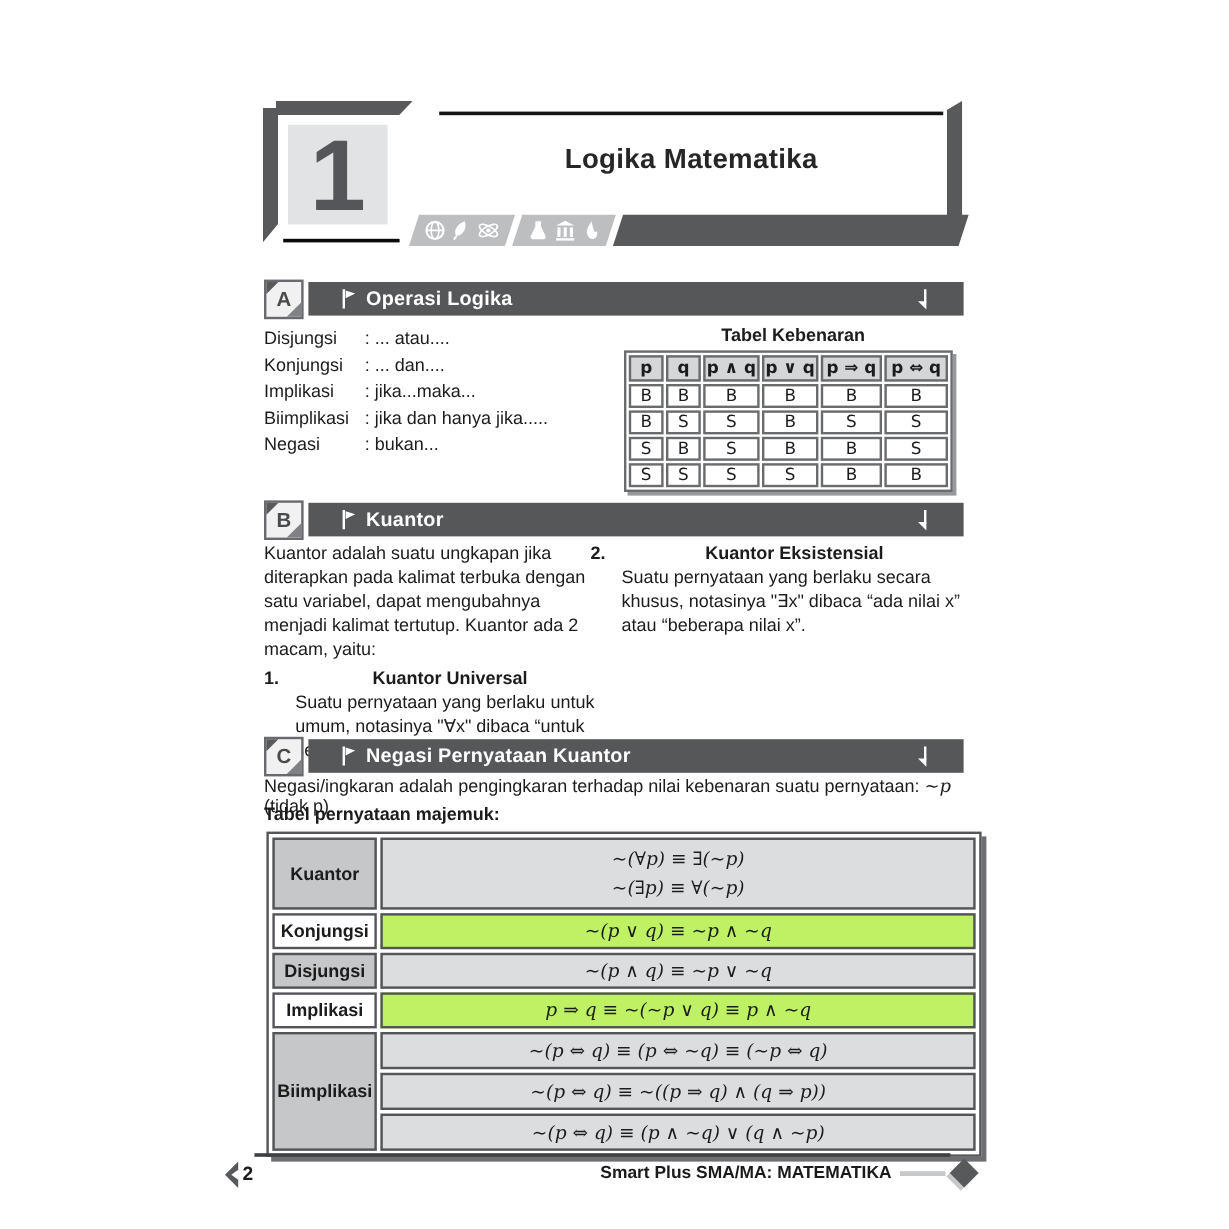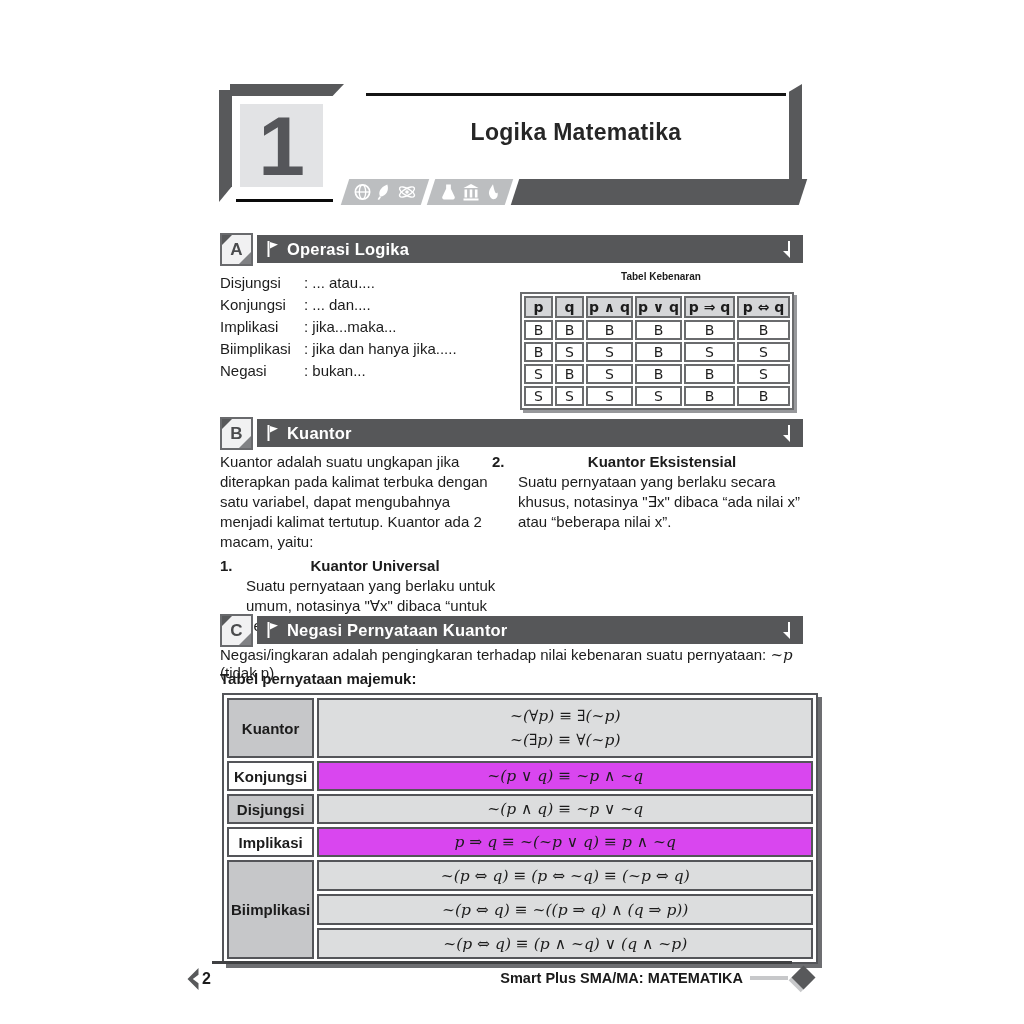--- a/index.html
+++ b/index.html
@@ -31,29 +31,29 @@
 
   
   .letter-box { width:33px; height:33px; background:#f1f1f2; border:2px solid #696a6d;
                 display:flex; align-items:center; justify-content:center; position:absolute; }
   .letter-box::before { content:""; position:absolute; left:0; top:0; border-style:solid;
                 border-width:10px 10px 0 0; border-color:#58595b transparent transparent transparent; }
   .letter-box::after { content:""; position:absolute; right:0; bottom:0; border-style:solid;
                 border-width:0 0 12px 12px; border-color:transparent transparent #808184 transparent; }
   .letter { font-size:17px; font-weight:bold; color:#4a4b4d; }
   .sec-bar { left:257px; width:546px; height:28px; background:#565759; display:flex;
-             align-items:center; padding:0 10px; }
+             align-items:center; padding:0 28px; }
   .sec-title { color:#fff; font-weight:bold; font-size:16.5px; margin-left:8px; letter-spacing:.2px; }
   .sec-bar .spacer { flex:1; }
 
   
   .defs { left:220px; top:272px; width:290px; font-size:15px; line-height:22px; }
   .def-row { display:flex; }
   .def-term { width:84px; flex:none; }
-  .tk-title { left:520px; top:271px; width:282px; text-align:center; font-weight:bold; font-size:10px; }
+  .tk-title { left:520px; top:271px; width:282px; text-align:center; font-weight:bold; font-size:15px; }
   table.truth { left:520px; top:292px; border-collapse:separate; border-spacing:2px;
                 border:2px solid #6a6b6d; background:#fff; box-shadow:3px 3px 0 #97989b; }
   table.truth th, table.truth td { border:2px solid #6a6b6d; text-align:center;
                 font-size:14px; font-family:"DejaVu Sans", sans-serif; padding:0; }
   table.truth th { background:#d5d6d8; font-weight:bold; height:22px; }
   table.truth td { background:#fff; height:19px; }
   .cw1{width:29px;} .cw2{width:29px;} .cw3{width:47px;} .cw4{width:47px;} .cw5{width:51px;} .cw6{width:53px;}
 
   
   .colL { left:220px; top:452px; width:284px; font-size:15px; line-height:20px; }
@@ -65,21 +65,21 @@
 
   
   .c-intro { left:220px; top:646px; width:590px; font-size:15px; }
   .math { font-family:"DejaVu Serif","DejaVu Sans",serif; font-style:italic; }
   .c-sub { left:220px; top:670px; font-size:15px; font-weight:bold; }
   table.neg { left:222px; top:693px; border-collapse:separate; border-spacing:3px;
               border:2px solid #545559; background:#fff; box-shadow:4px 4px 0 #6d6e71; }
   table.neg td { border:2px solid #545559; }
   td.lab { width:78px; text-align:center; font-weight:bold; font-size:15px; background:#fff; padding:4px 2px; }
   td.lab.shade { background:#c6c7c9; }
-  td.formula { width:496px; text-align:center; background:#d946ef; padding:4px 6px;
+  td.formula { width:496px; text-align:center; background:#bef264; padding:4px 6px;
                font-family:"DejaVu Serif","DejaVu Sans",serif; font-style:italic; font-size:15.5px; }
   td.formula.shade { background:#dcddde; }
   td.formula .fline { line-height:24px; }
   tr.kuantor td { height:58px; }
   tr.single td { height:30px; }
   tr.biimp td.formula { height:31px; }
 
   
   .f-rule { left:212px; top:961px; width:580px; height:3px; background:#3f4042; }
   .f-page { left:186px; top:968px; display:flex; align-items:center; }

